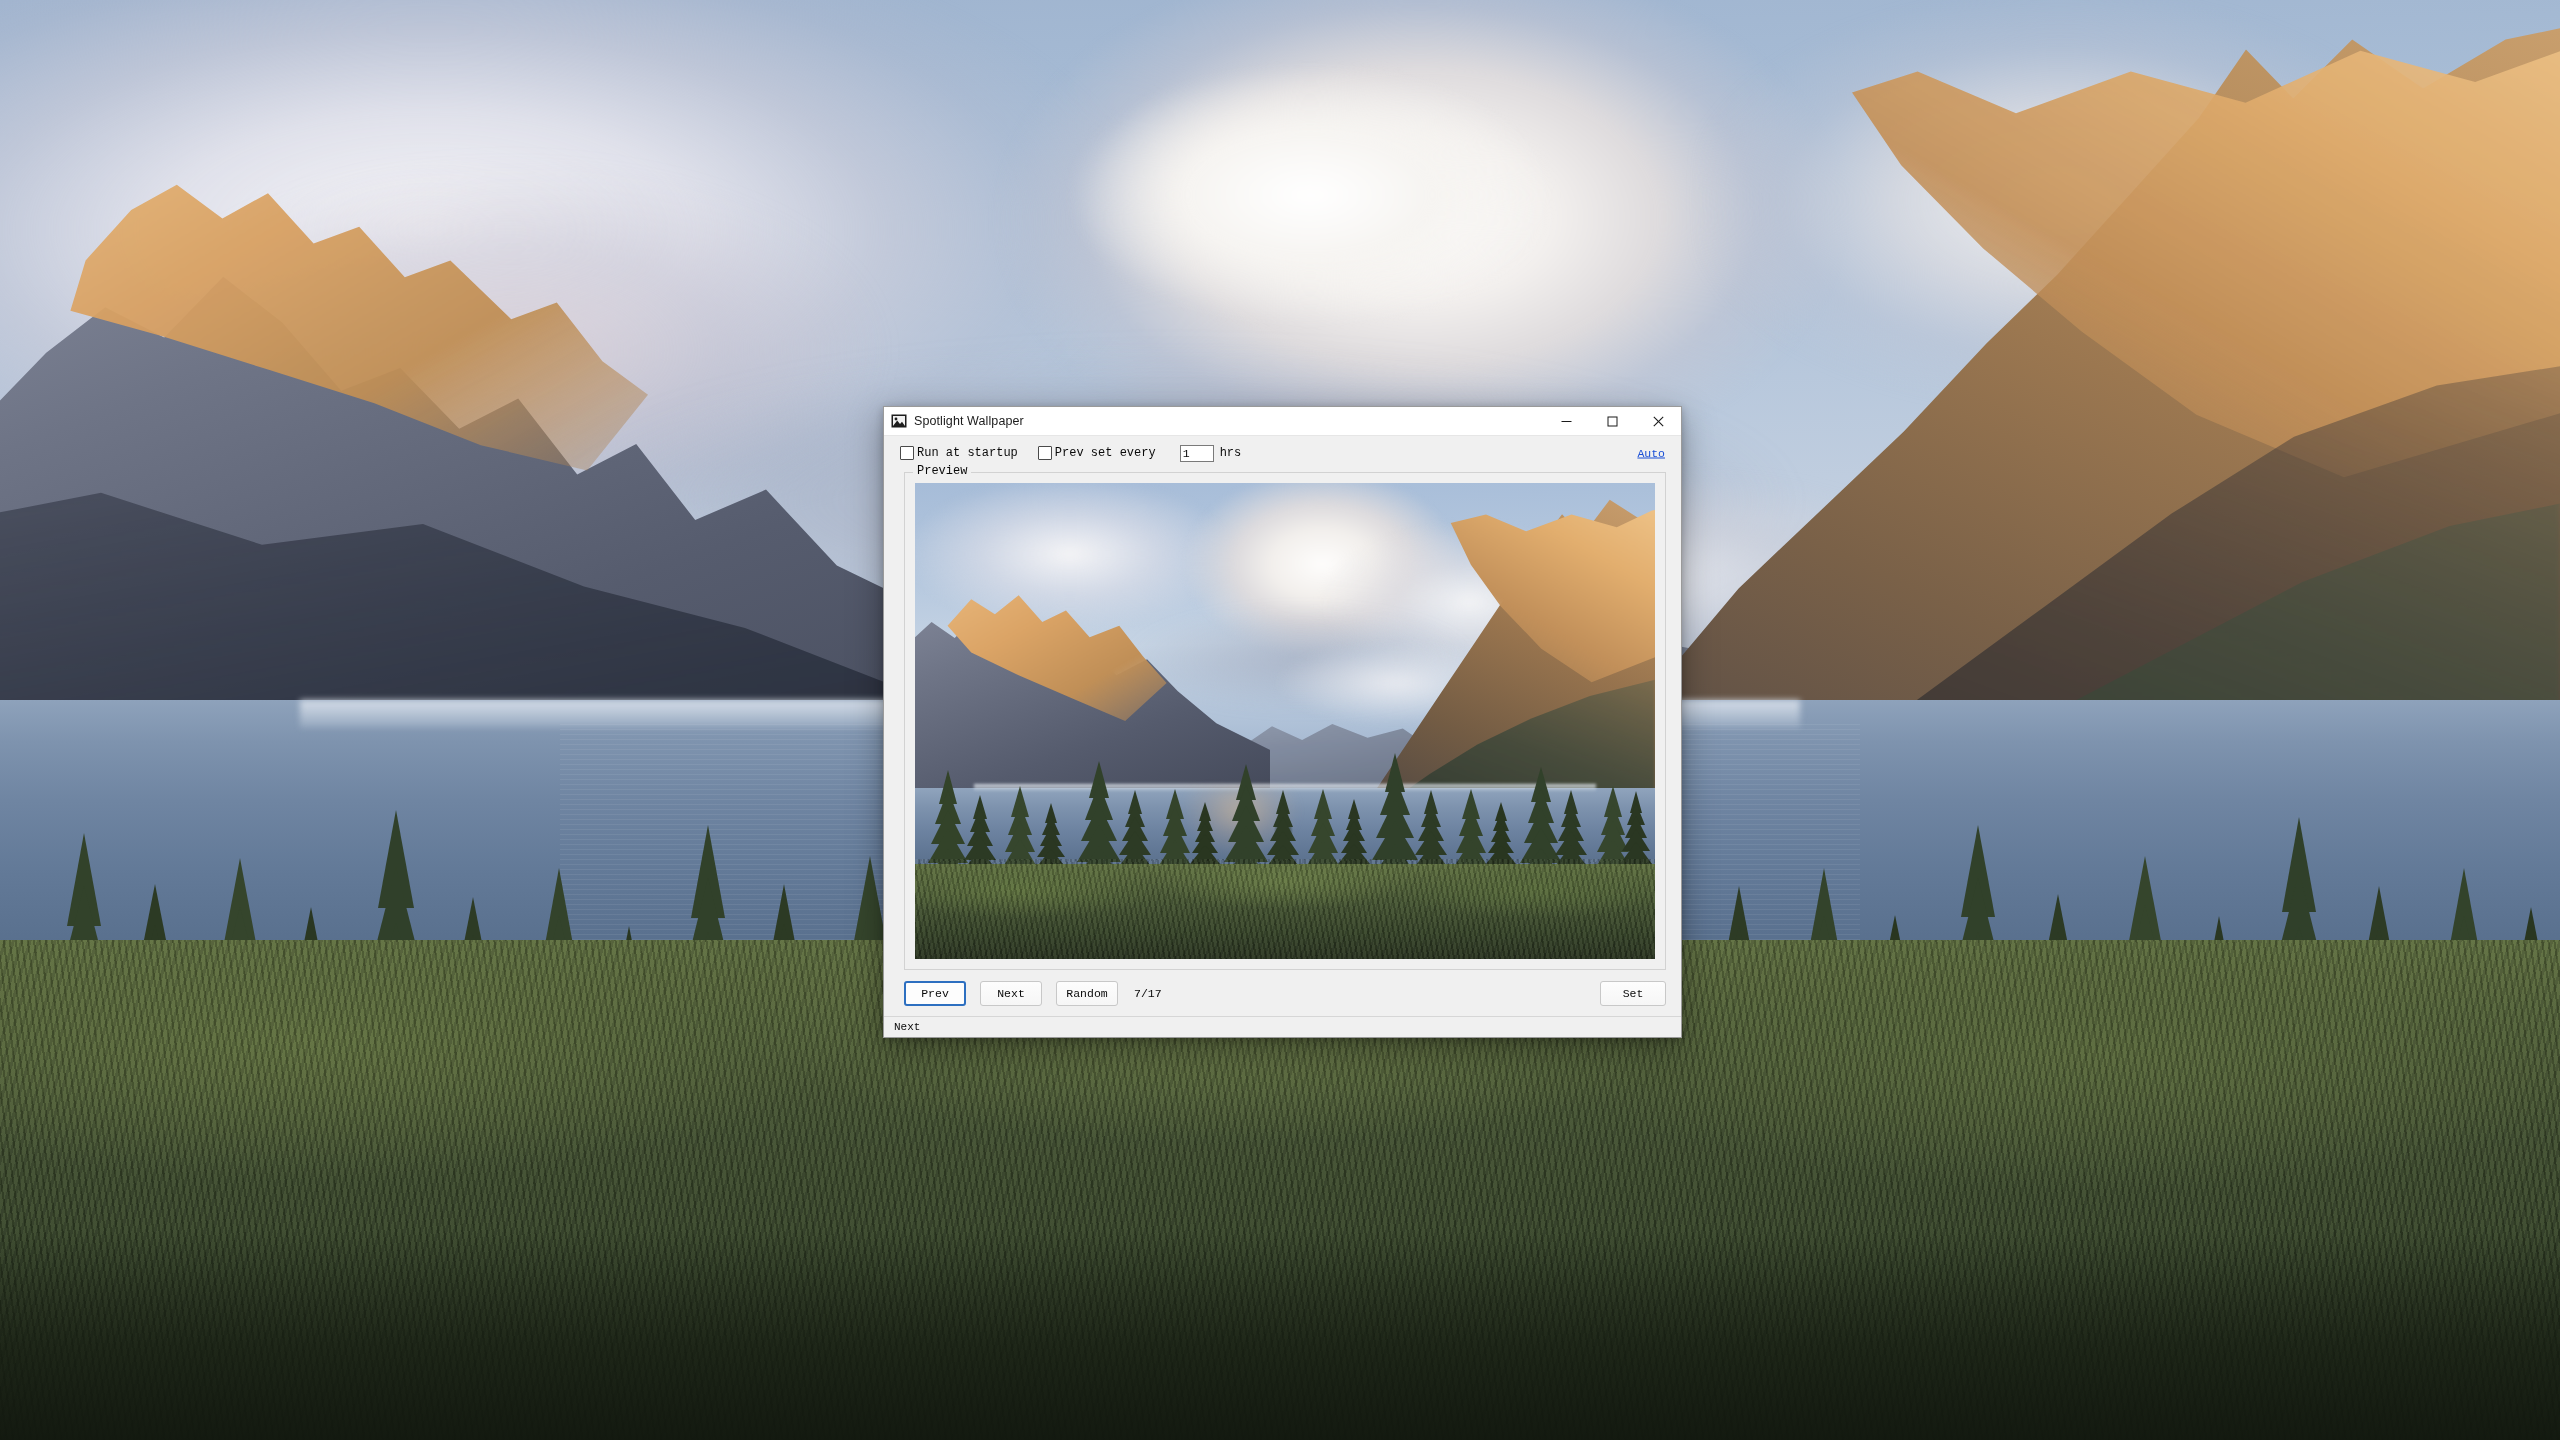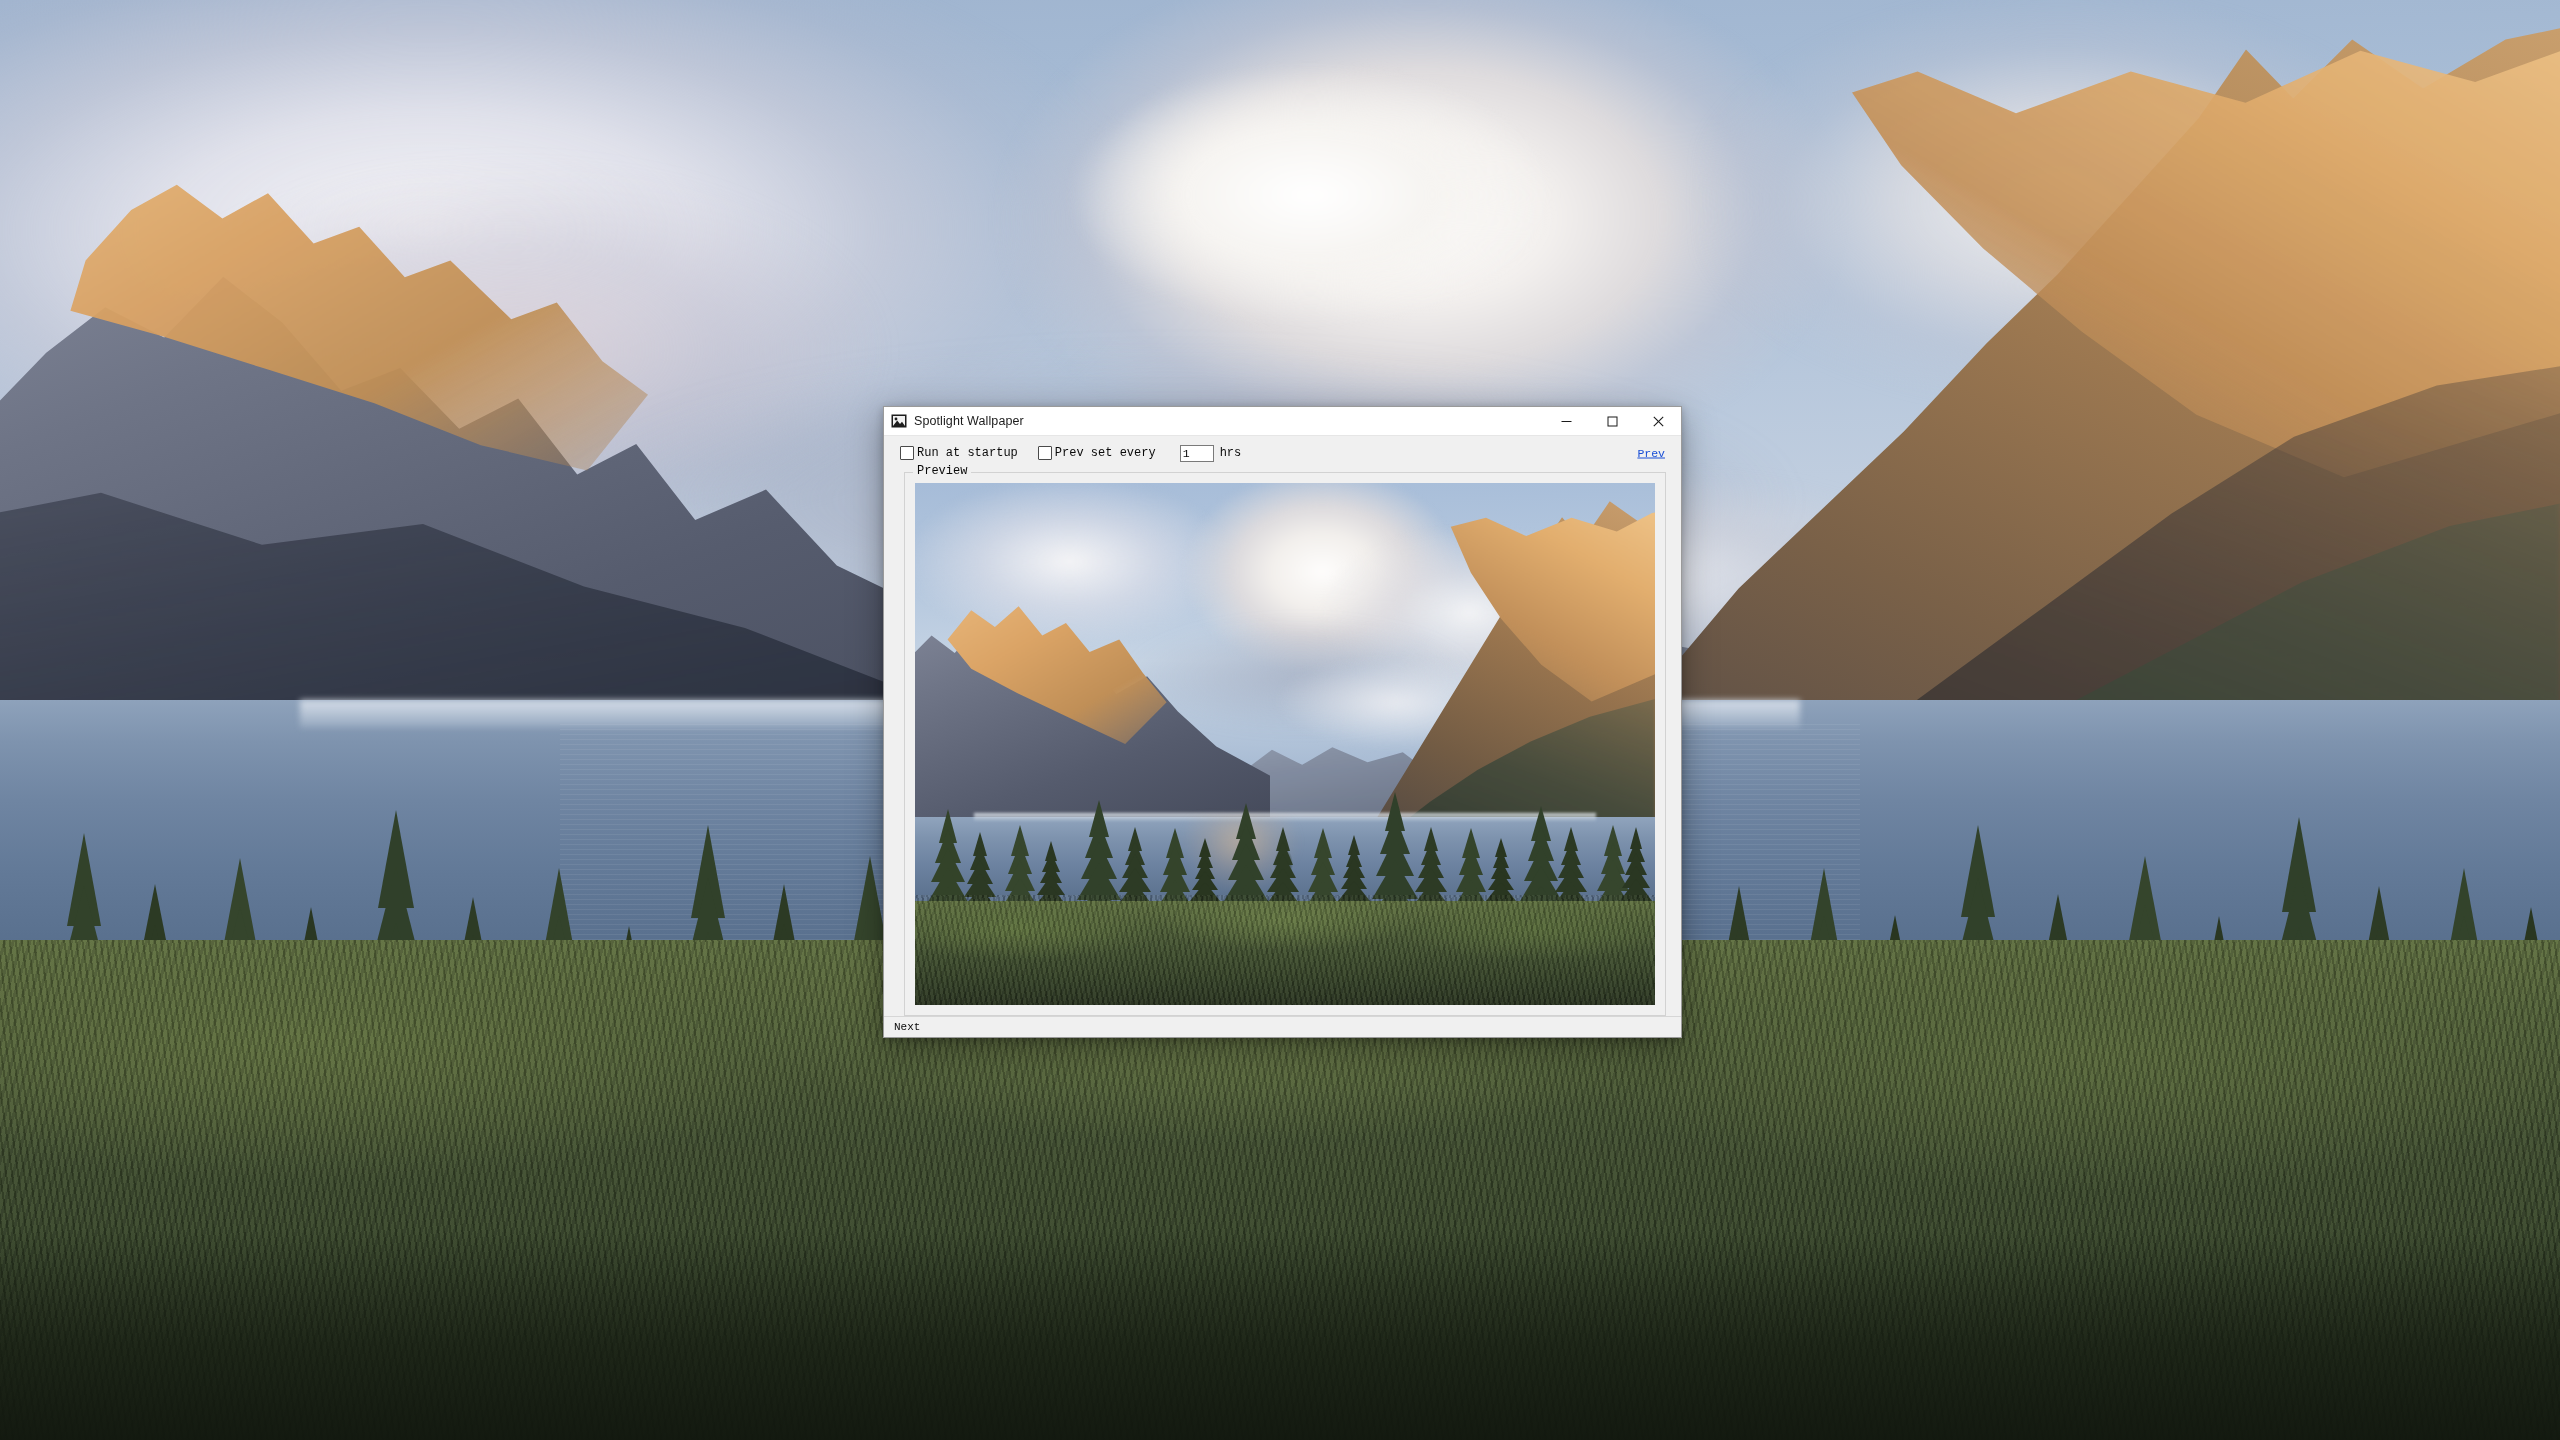--- a/index.html
+++ b/index.html
@@ -804,21 +804,21 @@
       </label>
 
       <label class="chk-wrap">
         <span class="chkbox"></span>
         <span class="chk-label">Prev set every</span>
       </label>
 
       <input id="hours-input" type="text" value="1" style="">
       <span id="hrs-label">hrs</span>
 
-      <span id="about-link">Prev</span>
+      <span id="about-link">Auto</span>
     </div>
 
     <fieldset id="preview-group">
 
       <span id="preview-legend">Preview</span>
 
       <div id="preview-image">
         <div class="pv pv-sky"></div>
         <div class="pv pv-cl1"></div>
         <div class="pv pv-cl2"></div>
@@ -975,18 +975,25 @@
               <i style="border-left-width:11.8px;border-right-width:11.8px;border-bottom-width:22.0px;border-bottom-color:#2a3722;margin-top:-9.2px"></i>
               <i style="border-left-width:14.3px;border-right-width:14.3px;border-bottom-width:22.0px;border-bottom-color:#2a3722;margin-top:-9.2px"></i>
               <i style="border-left-width:16.8px;border-right-width:16.8px;border-bottom-width:22.0px;border-bottom-color:#2a3722;margin-top:-9.2px"></i>
             </div>
           </div>
         <div class="pv pv-fg"></div>
         <div class="pv pv-fg-tex"></div>
       </div>
     </fieldset>
 
+    <div id="button-row">
+      <div class="btn" id="btn-prev">Prev</div>
+      <div class="btn" id="btn-next">Next</div>
+      <div class="btn" id="btn-random">Random</div>
+      <span id="counter">7/17</span>
+      <div class="btn" id="btn-set">Set</div>
+    </div>
 
     <div id="statusbar">
       <span>Next</span>
     </div>
   </div>
 </div>
 
 </body></html>

